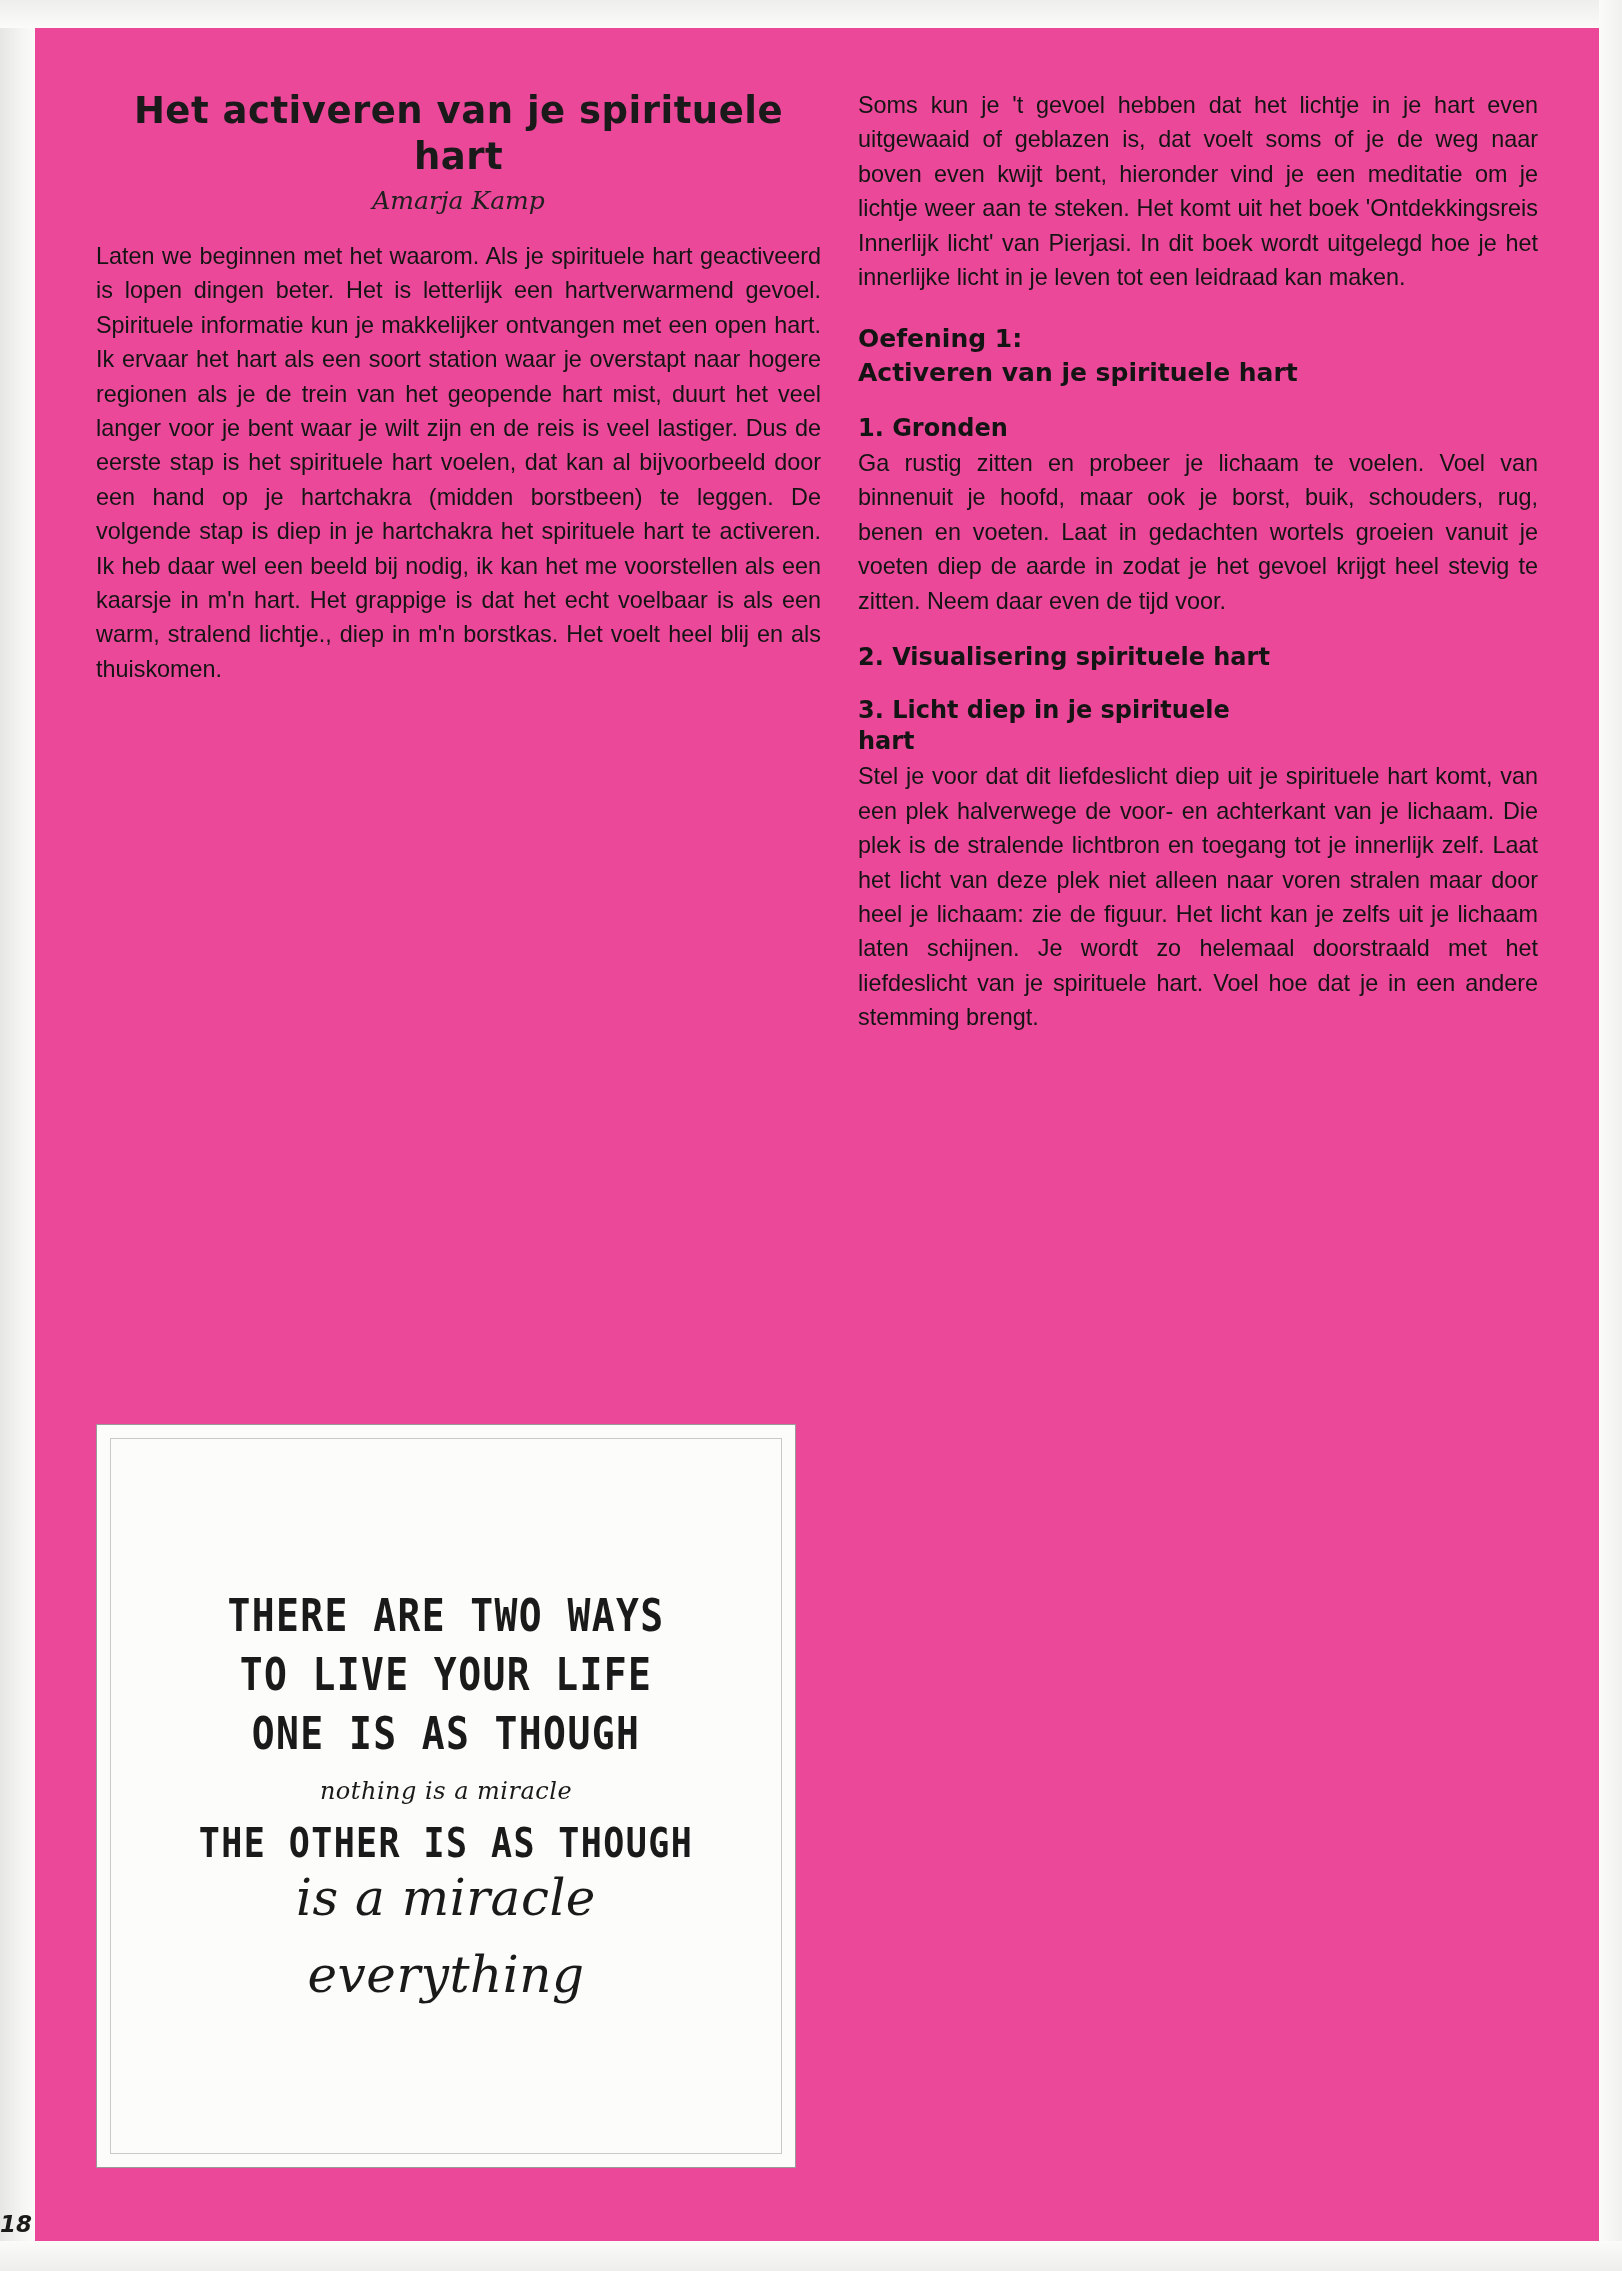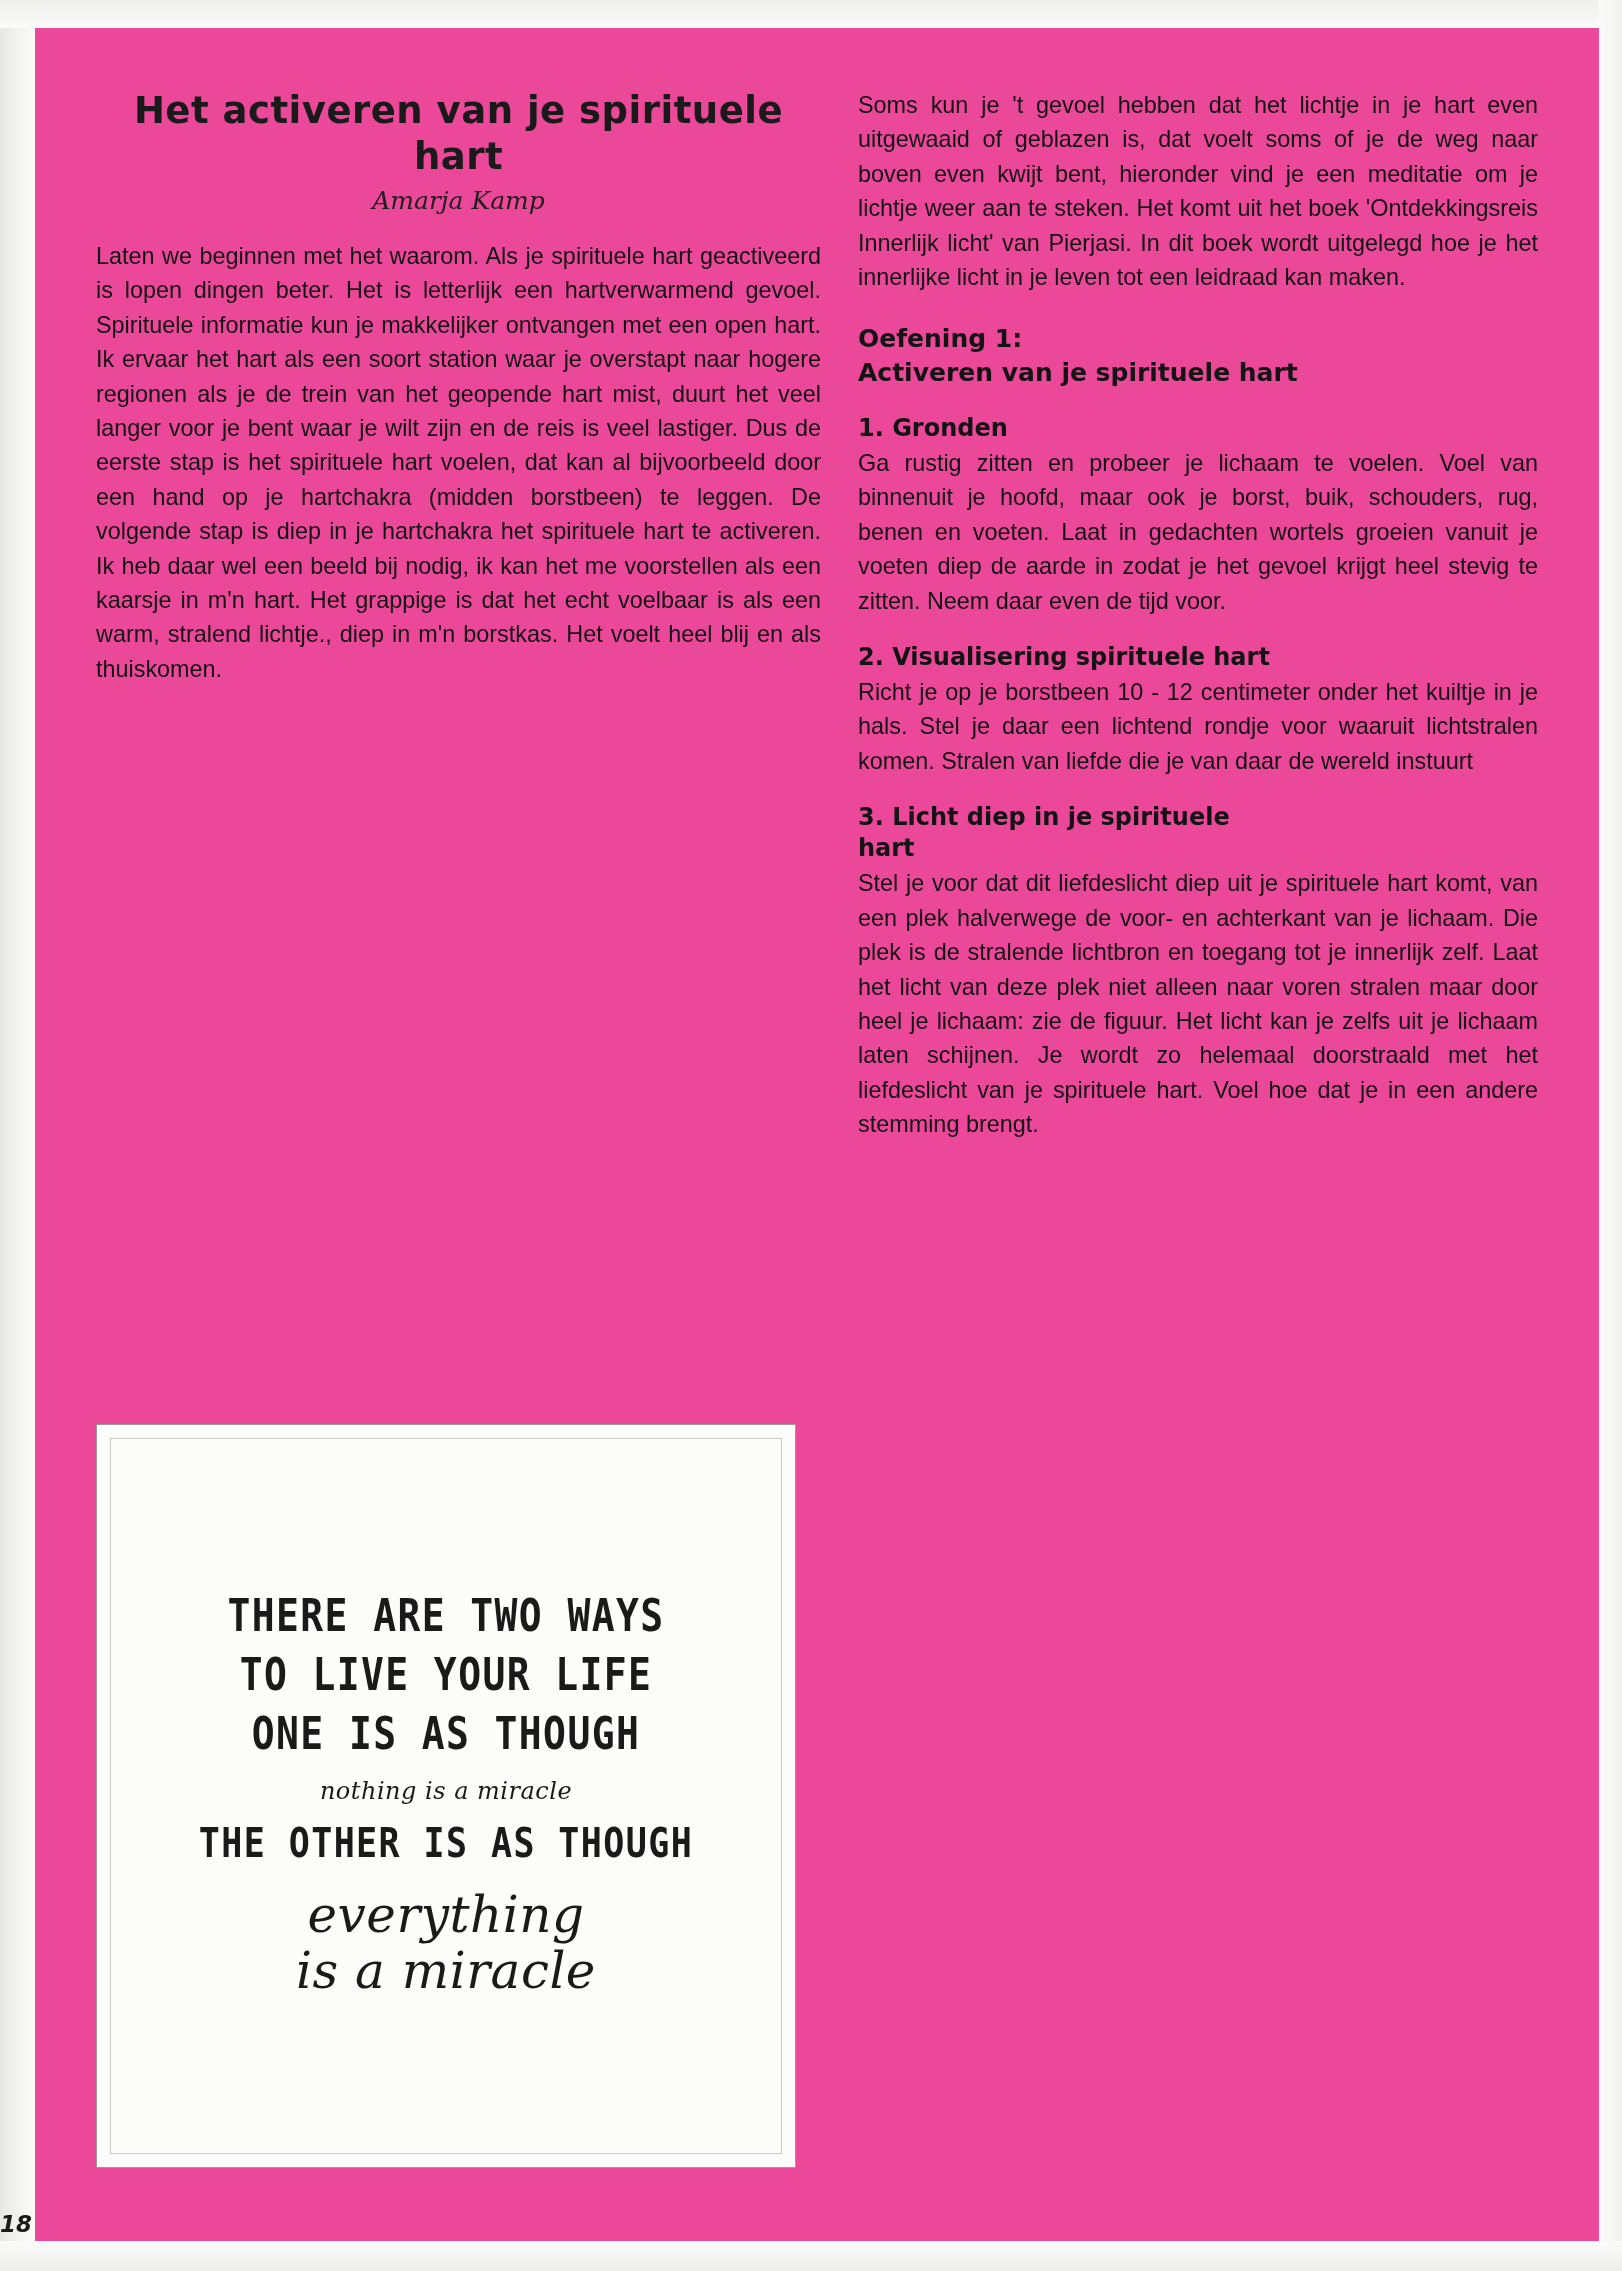--- a/index.html
+++ b/index.html
@@ -227,39 +227,38 @@
 
       <p class="body-text last">Laten we beginnen met het waarom. Als je spirituele hart geactiveerd is lopen dingen beter. Het is letterlijk een hartverwarmend gevoel. Spirituele informatie kun je makkelijker ontvangen met een open hart. Ik ervaar het hart als een soort station waar je overstapt naar hogere regionen als je de trein van het geopende hart mist, duurt het veel langer voor je bent waar je wilt zijn en de reis is veel lastiger. Dus de eerste stap is het spirituele hart voelen, dat kan al bijvoorbeeld door een hand op je hartchakra (midden borstbeen) te leggen. De volgende stap is diep in je hartchakra het spirituele hart te activeren. Ik heb daar wel een beeld bij nodig, ik kan het me voorstellen als een kaarsje in m'n hart. Het grappige is dat het echt voelbaar is als een warm, stralend lichtje., diep in m'n borstkas. Het voelt heel blij en als thuiskomen.</p>
 
       <div class="quote-box">
         <div class="quote-inner">
           <div class="q-line">THERE ARE TWO WAYS</div>
           <div class="q-line">TO LIVE YOUR LIFE</div>
           <div class="q-line">ONE IS AS THOUGH</div>
           <div class="q-script">nothing is a miracle</div>
           <div class="q-line small">THE OTHER IS AS THOUGH</div>
+          <div class="q-script big2">is a miracle</div>
           <div class="q-script big">everything</div>
-          <div class="q-script big2">is a miracle</div>
         </div>
       </div>
 
     </div>
 
     <div class="col-right">
 
       <p class="body-text">Soms kun je 't gevoel hebben dat het lichtje in je hart even uitgewaaid of geblazen is, dat voelt soms of je de weg naar boven even kwijt bent, hieronder vind je een meditatie om je lichtje weer aan te steken. Het komt uit het boek 'Ontdekkingsreis Innerlijk licht' van Pierjasi. In dit boek wordt uitgelegd hoe je het innerlijke licht in je leven tot een leidraad kan maken.</p>
 
       <h2 class="section-head first">Oefening 1:</h2>
       <h2 class="section-head" style="margin-top:1px;">Activeren van je spirituele hart</h2>
 
       <h3 class="sub-head">1. Gronden</h3>
       <p class="body-text">Ga rustig zitten en probeer je lichaam te voelen. Voel van binnenuit je hoofd, maar ook je borst, buik, schouders, rug, benen en voeten. Laat in gedachten wortels groeien vanuit je voeten diep de aarde in zodat je het gevoel krijgt heel stevig te zitten. Neem daar even de tijd voor.</p>
 
       <h3 class="sub-head tight">2. Visualisering spirituele hart</h3>
-      <p class="body-text">Richt je op je borstbeen 10 - 12 centimeter onder het kuiltje in je hals. Stel je daar een lichtend rondje voor waaruit lichtstralen komen. Stralen van liefde die je van daar de wereld instuurt</p>
 
       <h3 class="sub-head tight" style="max-width:386px;">3. Licht diep in je spirituele hart</h3>
       <p class="body-text last">Stel je voor dat dit liefdeslicht diep uit je spirituele hart komt, van een plek halverwege de voor- en achterkant van je lichaam. Die plek is de stralende lichtbron en toegang tot je innerlijk zelf. Laat het licht van deze plek niet alleen naar voren stralen maar door heel je lichaam: zie de figuur. Het licht kan je zelfs uit je lichaam laten schijnen. Je wordt zo helemaal doorstraald met het liefdeslicht van je spirituele hart. Voel hoe dat je in een andere stemming brengt.</p>
 
     </div>
 
   </div>
 
   <div class="page-number">18</div>
 

